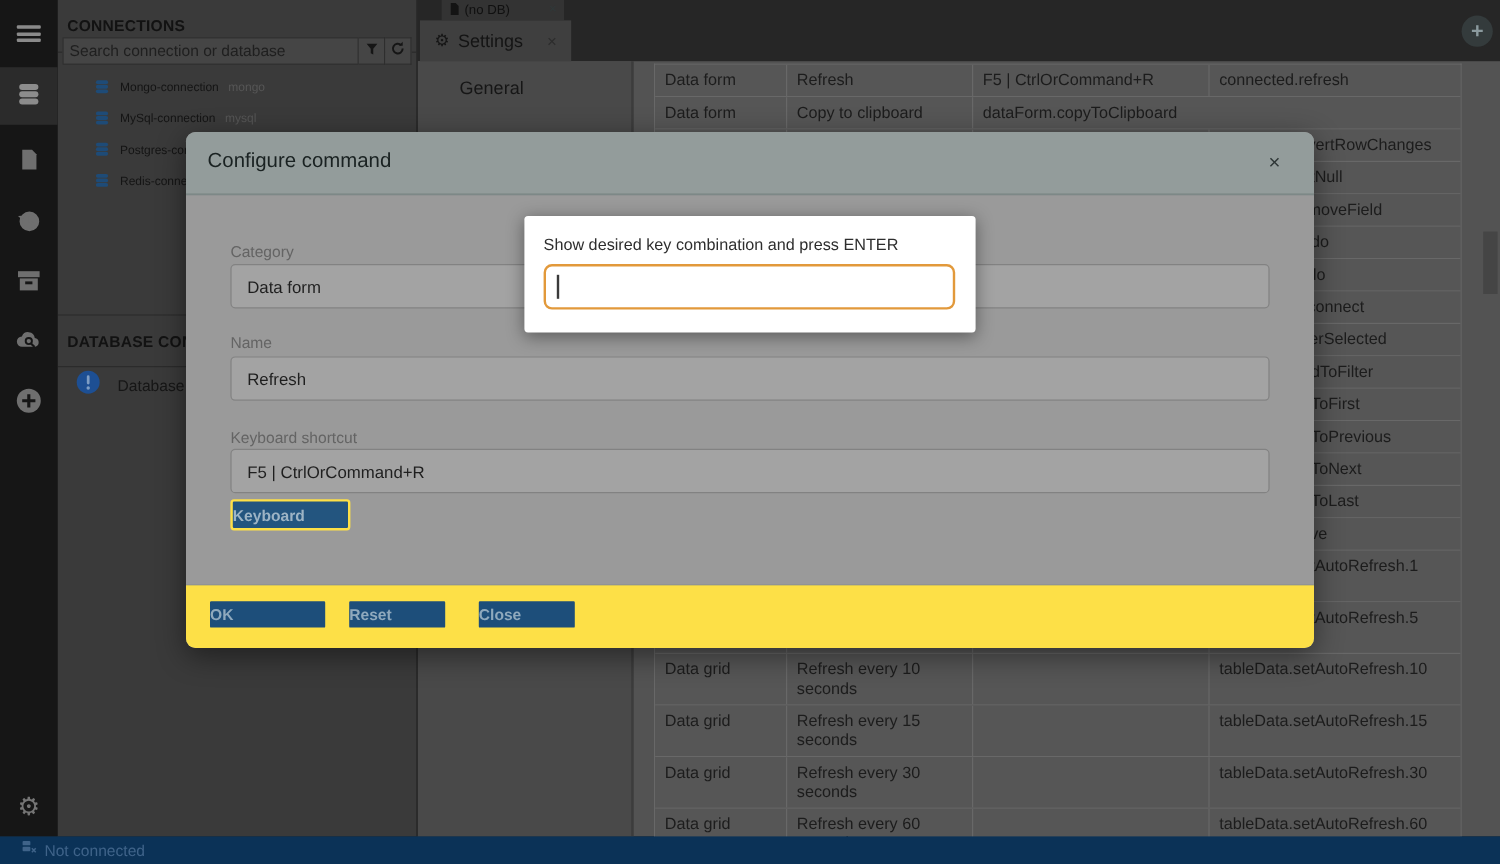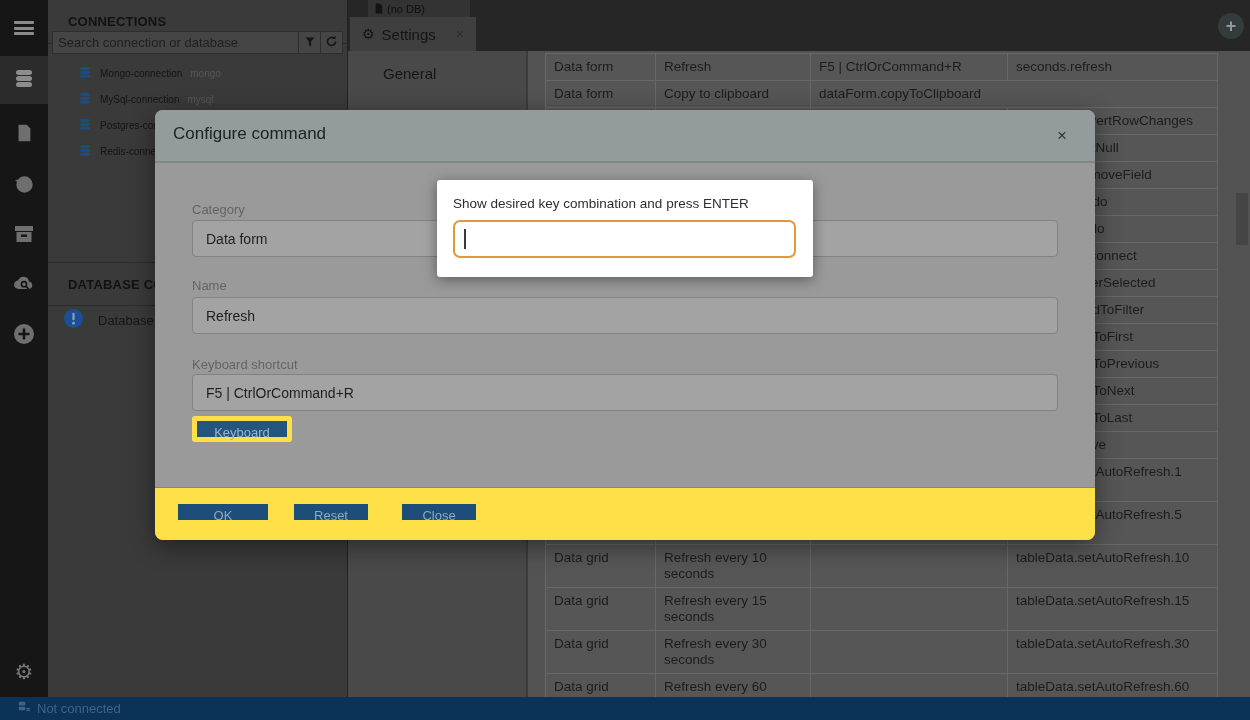--- a/index.html
+++ b/index.html
@@ -10,21 +10,21 @@
   #iconbar { position:absolute; left:0; top:0; width:48px; height:697px; background:#161616; z-index:3; }
   .ib-item { position:absolute; left:0; width:48px; height:48px; display:flex; align-items:center; justify-content:center; }
   .ib-item.active { background:#2b2b2b; }
   .ib-item svg { fill:#6f6f6f; }
   .ib-item.active svg { fill:#8c8c8c; }
   .hamburger span { display:block; width:20px; height:3px; background:#8a8a8a; margin:2.5px 0; border-radius:1px; }
   .gear-glyph { font-family:"DejaVu Sans", sans-serif; color:#757575; font-size:21px; line-height:1; }
 
   
   #connpanel { position:absolute; left:48px; top:0; width:300px; height:697px; background:#3a3a3a; border-right:1px solid #222; z-index:2; }
-  .panel-header { height:44px; display:flex; align-items:center; padding-left:20px; font-size:13px; font-weight:bold;
+  .panel-header { height:44px; display:flex; align-items:center; padding-left:8px; font-size:13px; font-weight:bold;
                   color:#121212; border-bottom:1px solid #2b2b2b; letter-spacing:.2px; }
   #searchrow { position:absolute; left:4px; top:31px; right:4px; height:23px; display:flex; }
   #searchrow input { flex:1; height:23px; background:#454545; border:1px solid #2e2e2e; font-size:13px;
                      color:#bef264; padding:0 5px; outline:none; }
   #searchrow input::placeholder { color:#1f1f1f; opacity:1; }
   .mini-btn { width:22px; height:23px; background:#454545; border:1px solid #2e2e2e; border-left:none;
               display:flex; align-items:center; justify-content:center; }
   #connlist { position:absolute; left:0; top:60px; width:100%; }
   .conn-item { height:26px; display:flex; align-items:center; padding-left:30px; font-size:10px; }
   .conn-item svg { margin-right:8px; flex:none; }
@@ -76,22 +76,22 @@
   #modal { position:absolute; left:155px; top:110px; width:940px; height:430px; background:#9a9a9a;
            border-radius:8px; box-shadow:0 6px 24px rgba(0,0,0,.45); z-index:10; }
   #modal-header { position:absolute; left:0; top:0; width:100%; height:53px; background:#939c9b;
                   border-radius:8px 8px 0 0; border-bottom:2px solid #7d8887; }
   #modal-title { position:absolute; left:18px; top:14px; font-size:17px; color:#1a2222; }
   #modal-close { position:absolute; right:28px; top:16px; font-size:17px; color:#2e3636; }
   .fld-label { position:absolute; left:37px; font-size:13px; color:#646464; }
   .fld { position:absolute; left:37px; width:866px; height:37px; background:#a3a3a3; border:1px solid #828282;
          border-radius:4px; font-size:14px; color:#1f1f1f; padding:0 13px; outline:none;
          font-family:"Liberation Sans", sans-serif; }
-  .btn { background:var(--accent-blue,#23557f); color:#9db4c5; border:5px solid #fde047; border-radius:3px;
-         font-size:13px; text-align:center; }
+  .btn { background:var(--accent-blue,#23557f); color:#9db4c5; border:2px solid #fde047; border-radius:3px;
+         font-size:13px; text-align:left;font-weight:bold; }
   #kbd-btn { position:absolute; left:37px; top:306px; width:100px; height:26px; line-height:24px; }
   #modal-footer { position:absolute; left:0; top:377px; width:100%; height:53px; background:#fde047;
                   border-top:1px solid #7d8887; border-radius:0 0 8px 8px; }
   #btn-ok    { position:absolute; left:18px;  top:11px; width:100px; height:26px; line-height:24px; background:#1d4e7a; color:#8fa9bd; }
   #btn-reset { position:absolute; left:134px; top:11px; width:84px;  height:26px; line-height:24px; background:#1d4e7a; color:#8fa9bd; }
   #btn-close { position:absolute; left:242px; top:11px; width:84px;  height:26px; line-height:24px; background:#1d4e7a; color:#8fa9bd; }
 
   
   #popup { position:absolute; left:437px; top:180px; width:376px; height:97px; background:#ffffff;
            border-radius:3px; box-shadow:0 3px 14px rgba(0,0,0,.4); z-index:20; }
@@ -272,21 +272,21 @@
   <div id="settings-nav">
     <div class="section">General</div>
   </div>
 </div>
 
 <div id="cmdtable">
     <div class="trow">
     <div class="tcell c-cat">Data form</div>
     <div class="tcell c-name">Refresh</div>
     <div class="tcell c-kbd">F5 | CtrlOrCommand+R</div>
-    <div class="tcell c-cmd">seconds.refresh</div>
+    <div class="tcell c-cmd">connected.refresh</div>
   </div>
     <div class="trow">
     <div class="tcell c-cat">Data form</div>
     <div class="tcell c-name">Copy to clipboard</div>
     <div class="tcell c-cmd">dataForm.copyToClipboard</div>
   </div>
     <div class="trow">
     <div class="tcell c-cat"></div>
     <div class="tcell c-name"></div>
     <div class="tcell c-kbd"></div>

